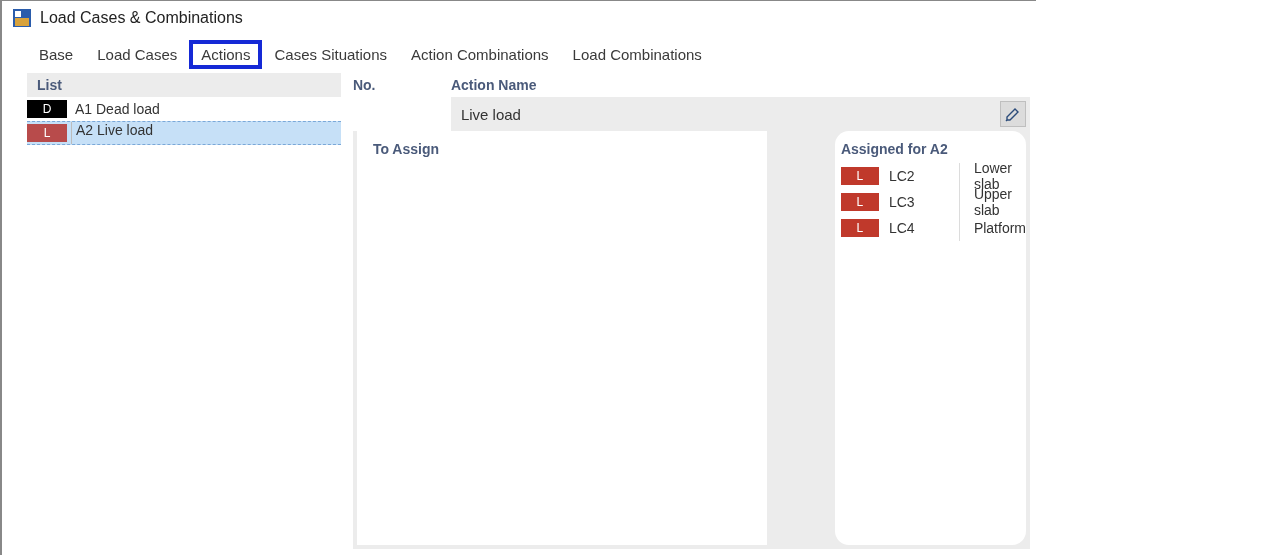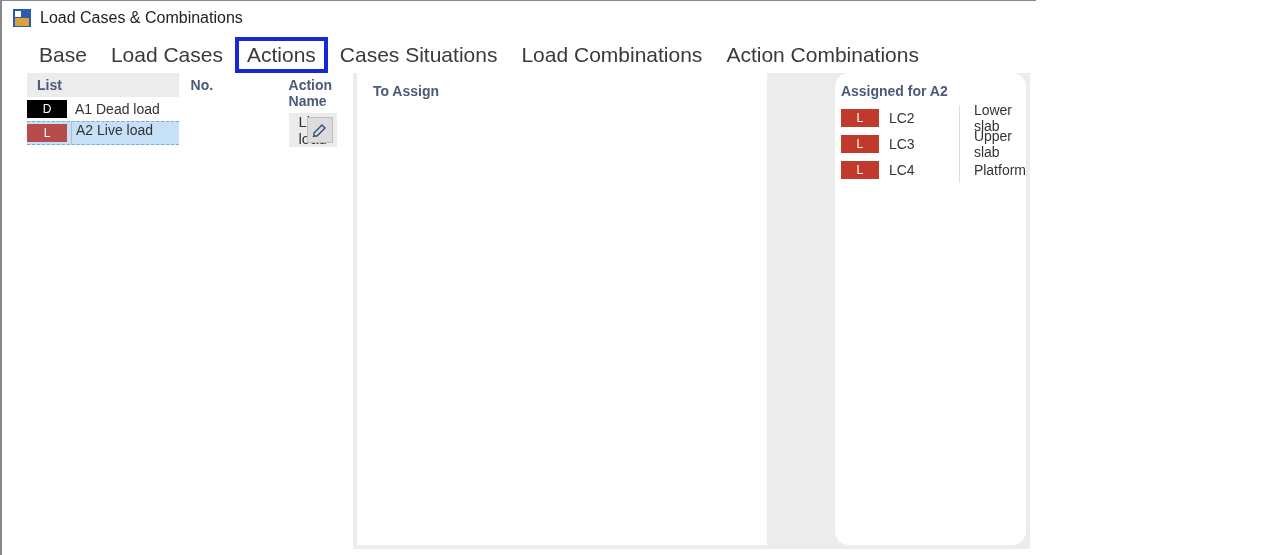--- a/index.html
+++ b/index.html
@@ -3,32 +3,32 @@
   <meta charset="utf-8">
   <style>
     * { margin:0; padding:0; box-sizing:border-box; font-family:"Segoe UI",Arial,sans-serif; }
     body { background:#fff; color:#333; font-size:14px; }
     .window { width:1036px; height:555px; border-left:2px solid #888; border-top:1px solid #888; display:flex; flex-direction:column; background:#fff; }
     .titlebar { height:34px; display:flex; align-items:center; padding:0 10px; gap:8px; border-bottom:1px solid #fff; }
     .app-icon { width:20px; height:20px; display:flex; align-items:center; justify-content:center; }
     .app-icon svg { width:20px; height:20px; }
     .title-text { font-size:16px; color:#222; }
     .tabs-band { height:38px; display:flex; align-items:center; padding:1px 18px 0 25px; gap:0; }
-    .tabs-band .tab { padding:6px 12px; color:#3a3a3a; font-size:21px; cursor:pointer; }
+    .tabs-band .tab { padding:6px 12px; color:#3a3a3a; font-size:15px; cursor:pointer; }
     .tabs-band .tab.highlight { border:4px solid #1529d6; padding:2px 8px; }
     .body-area { flex:1; display:flex; gap:12px; padding:0 6px 6px 25px; }
     .left-col { width:405px; background:#fff; display:flex; flex-direction:column; }
     .section-header { height:24px; background:#ececec; display:flex; align-items:center; padding:0 10px; color:#4a5a7a; font-weight:600; font-size:14px; }
     .list-body { flex:1; border-top:0; }
     .list-row { height:24px; display:flex; align-items:center; font-size:14px; }
     .list-row .badge { width:40px; height:18px; margin:0 4px 0 0; display:flex; align-items:center; justify-content:center; color:#fff; font-size:12px; font-weight:400; }
     .list-row .lbl { padding-left:4px; }
     .list-row.selected { background:#c6e0f7; border-top:1px dashed #7aa8d8; border-bottom:1px dashed #7aa8d8; }
     .list-row.selected .lbl-wrap { border-left:1px solid #bcbcbc; height:100%; display:flex; align-items:flex-start; flex:1; }
-    .right-col { flex:1; display:flex; flex-direction:row; gap:16px; }
+    .right-col { flex:1; display:flex; flex-direction:column; gap:0; }
     .right-top { display:flex; gap:10px; }
     .no-block { width:88px; }
     .no-value { height:34px; background:#ececec; display:flex; align-items:center; padding:0 10px; font-size:15px; margin-top:4px; }
     .name-block { flex:1; }
     .name-value { height:34px; background:#ececec; display:flex; align-items:center; padding:0 10px; font-size:15px; margin-top:4px; position:relative; }
     .name-value .edit-btn { position:absolute; right:4px; top:4px; width:26px; height:26px; background:#dcdcdc; border:1px solid #bfbfbf; display:flex; align-items:center; justify-content:center; cursor:pointer; }
     .name-value .edit-btn svg { width:16px; height:16px; }
     .right-header-label { color:#4a5a7a; font-weight:600; font-size:14px; padding:4px 0 0 0; }
     .subtabs { height:36px; background:#ececec; display:flex; align-items:center; padding:4px 30px 0 30px; gap:4px; margin-top:10px; }
     .subtabs .stab { padding:6px 12px; font-size:15px; color:#333; cursor:pointer; }
@@ -62,22 +62,22 @@
       </svg>
     </span>
     <span class="title-text">Load Cases &amp; Combinations</span>
   </div>
 
   <div class="tabs-band">
     <div class="tab">Base</div>
     <div class="tab">Load Cases</div>
     <div class="tab highlight">Actions</div>
     <div class="tab">Cases Situations</div>
+    <div class="tab">Action Combinations</div>
     <div class="tab">Load Combinations</div>
-    <div class="tab">Action Combinations</div>
   </div>
 
   <div class="body-area">
 
     <div class="left-col">
       <div class="section-header">List</div>
       <div class="list-body">
         <div class="list-row">
           <span class="badge badge-black">D</span>
           <span class="lbl">A1 Dead load</span>

